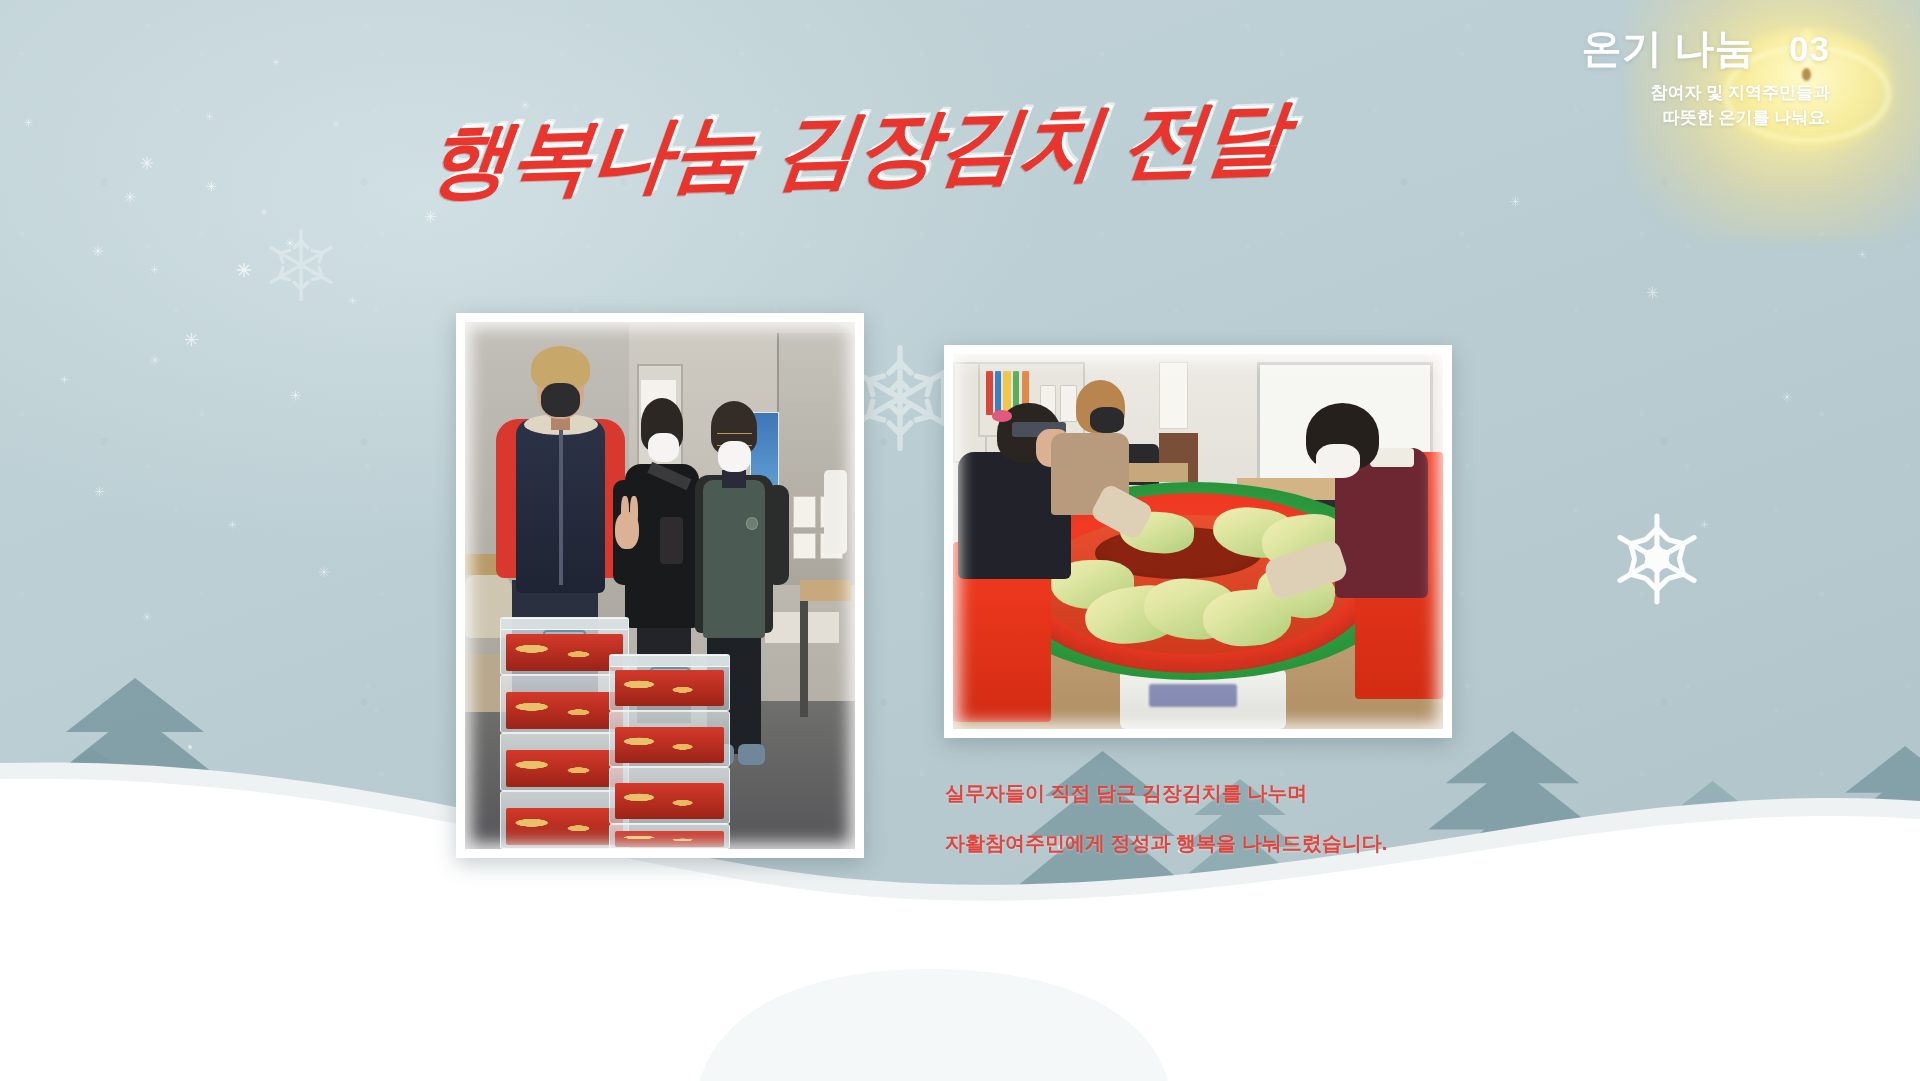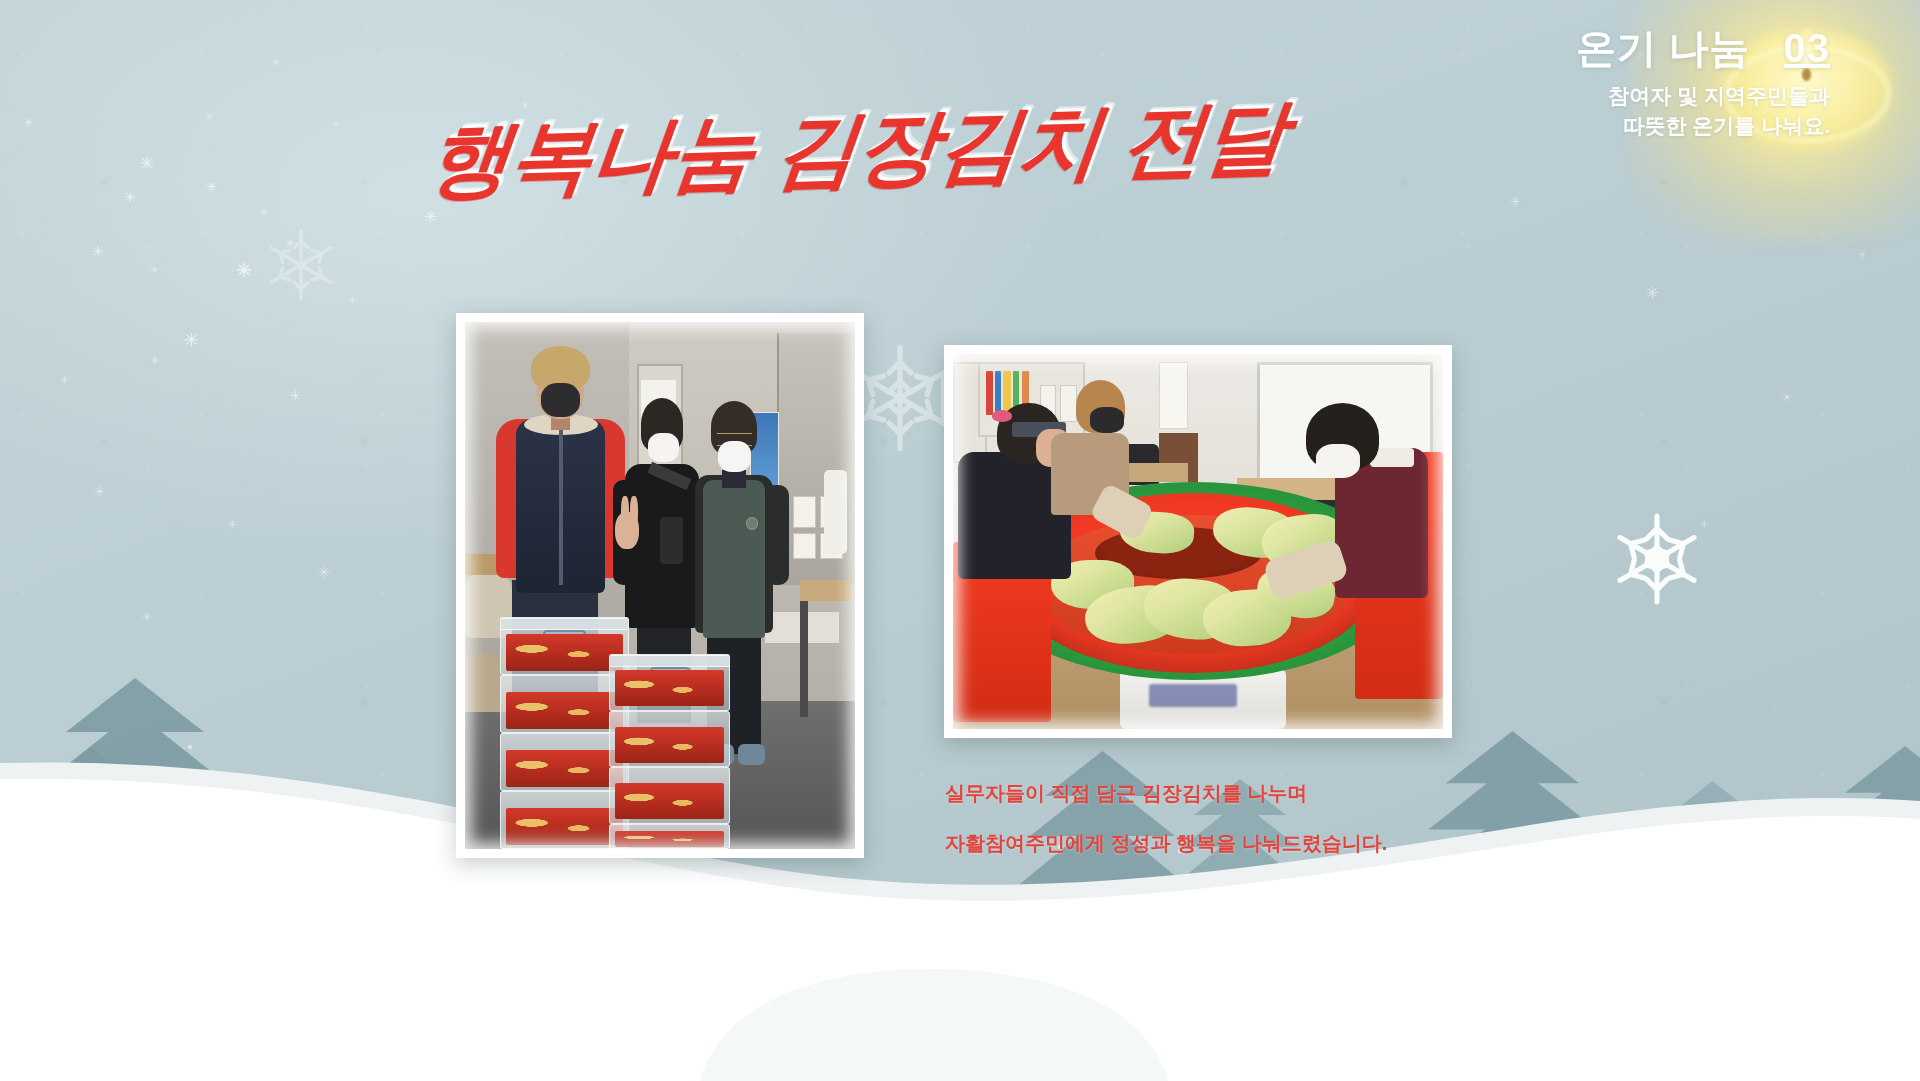--- a/index.html
+++ b/index.html
@@ -95,28 +95,27 @@
     z-index:6;
     margin-left:28px;
   }
   .header-row { display:flex; align-items:center; justify-content:flex-end; gap:34px; }
   .header-title {
     font-size:40px; font-weight:bold; color:#ffffff;
     letter-spacing:.5px; line-height:1;
     text-shadow:0 1px 4px rgba(120,140,150,.35);
   }
   .header-num {
-    font-size:40px; font-weight:bold; color:#ffffff;
+    font-size:35px; font-weight:bold; color:#ffffff;
     letter-spacing:1px; line-height:1;
     text-shadow:0 1px 4px rgba(160,150,90,.35);
-    text-decoration:underline;
   }
   .header-sub {
     margin-top:13px;
-    font-size:21px; font-weight:bold; line-height:1.45;
+    font-size:17px; font-weight:bold; line-height:1.45;
     color:#ffffff;
     text-shadow:0 1px 3px rgba(120,140,150,.30);
   }
   .header-sub span { display:block; }
 
   
   .main-title {
     position:absolute;
     left:430px; top:95px;
     z-index:6;

